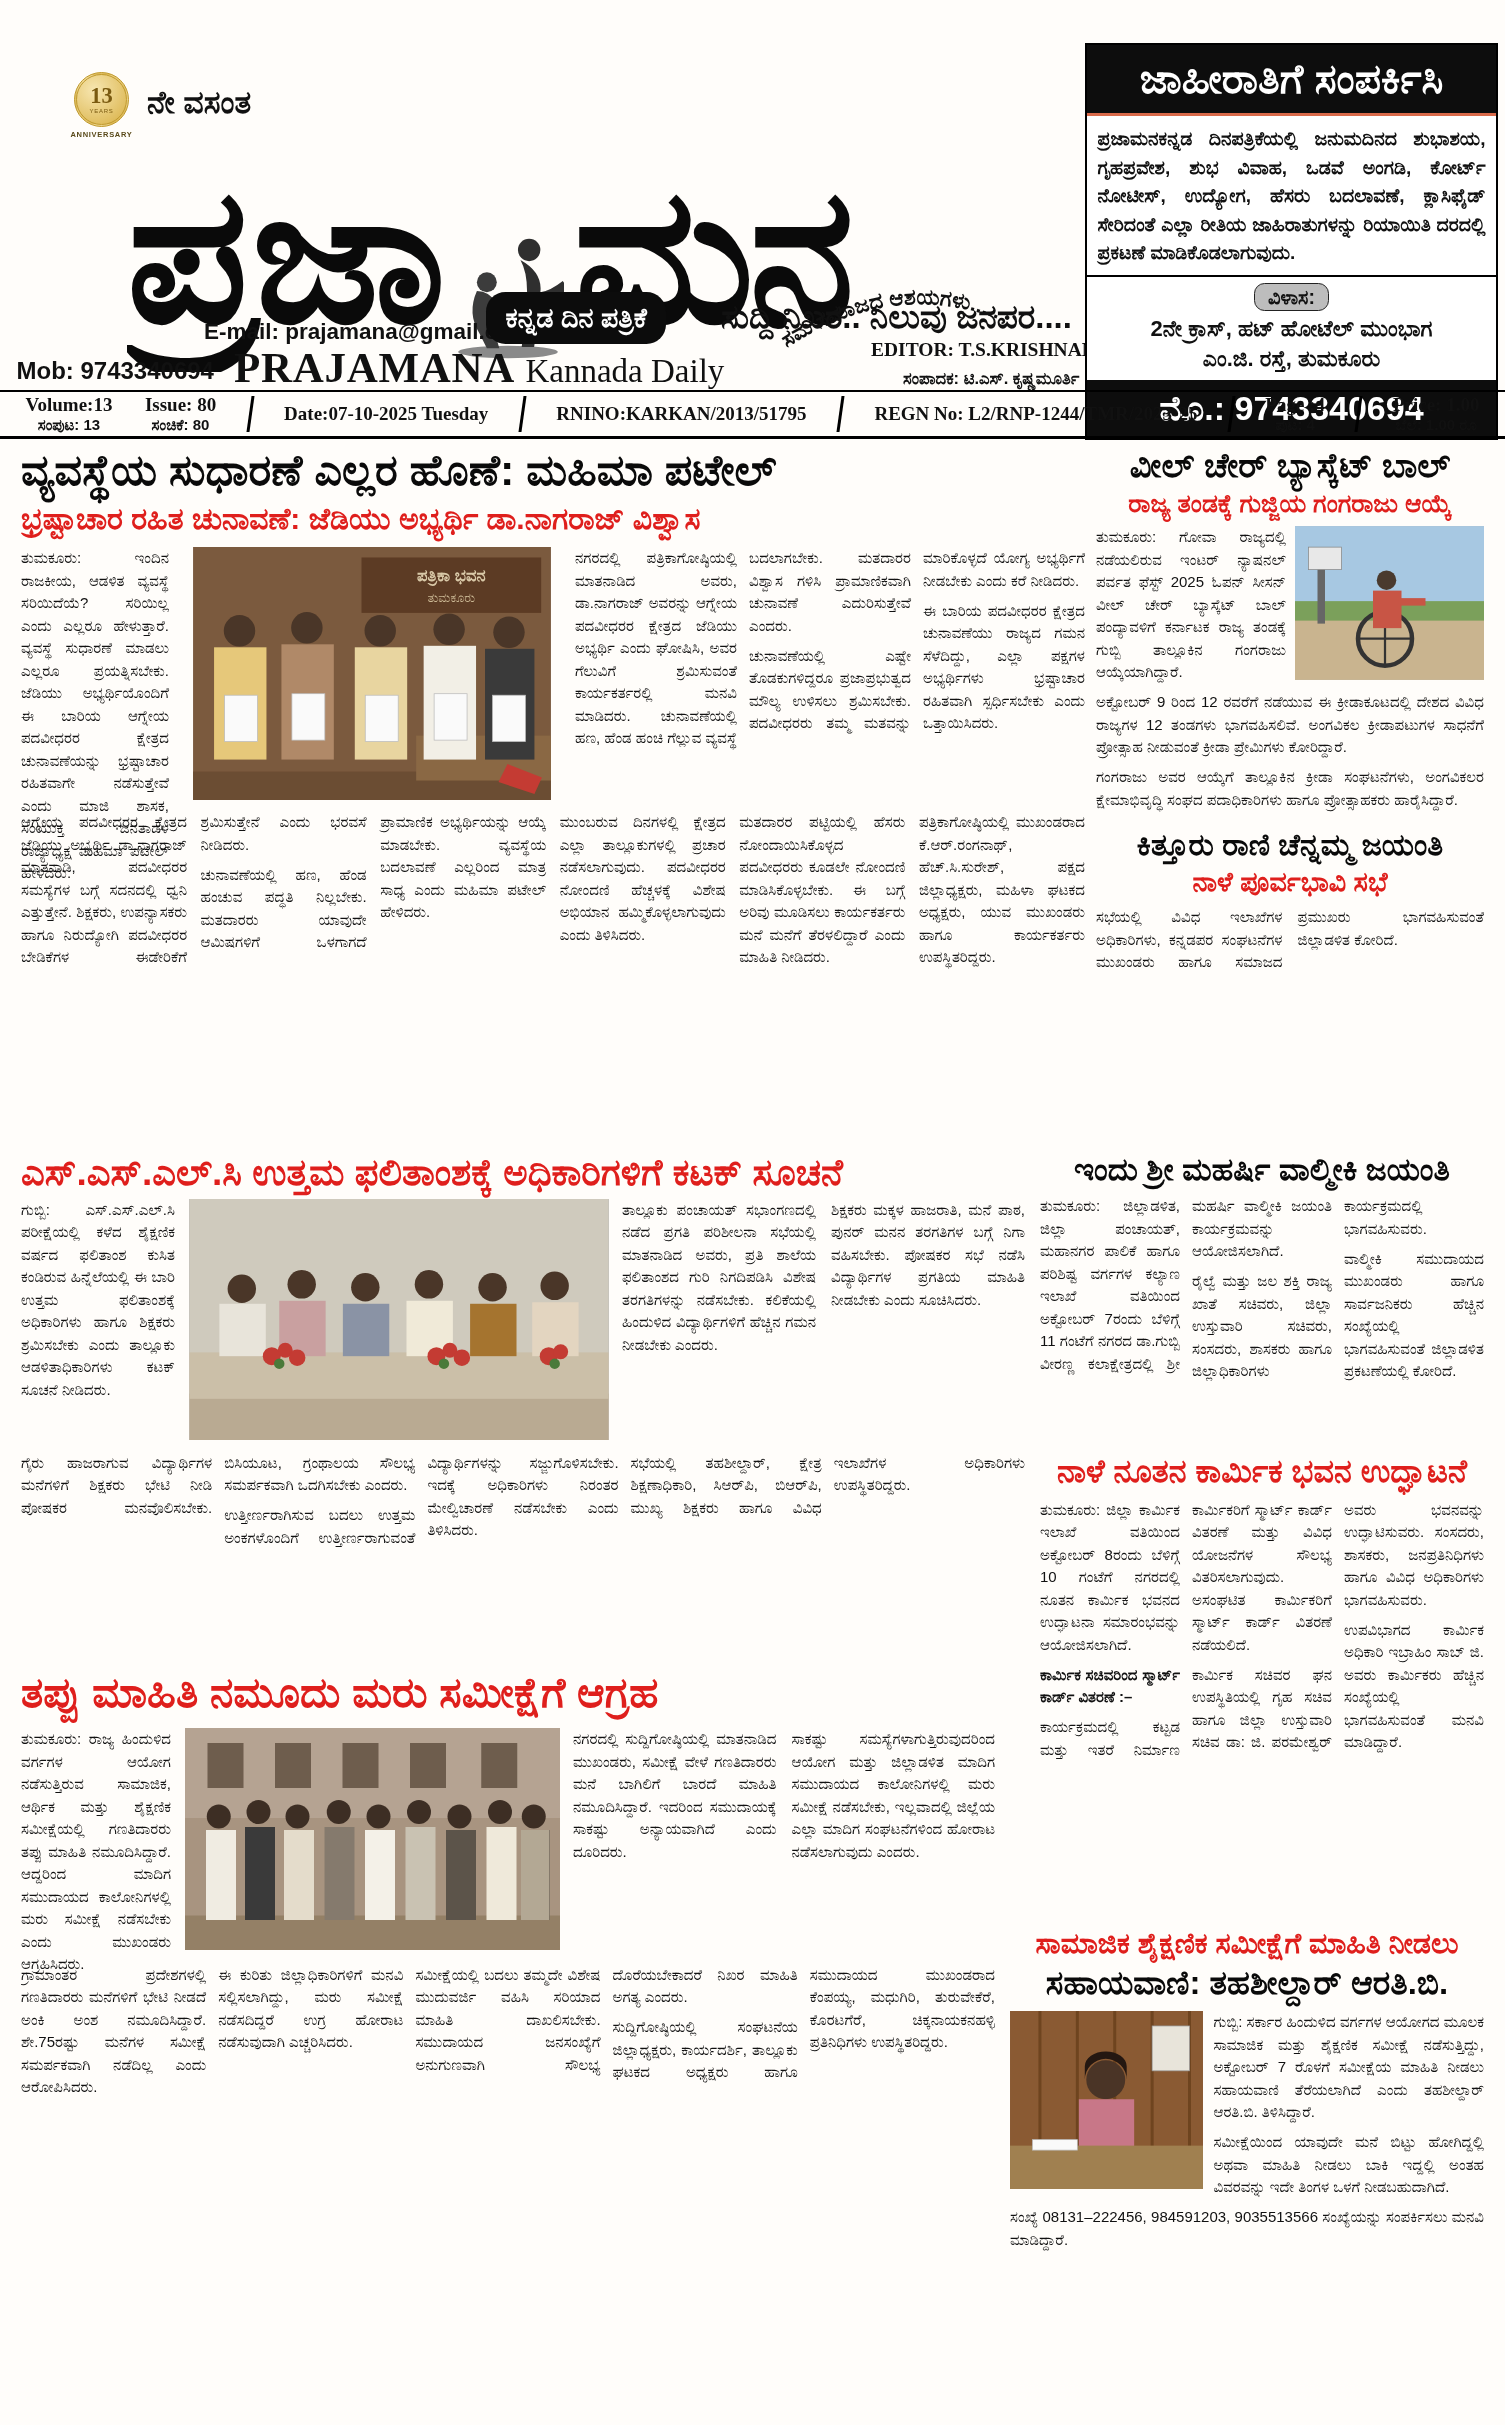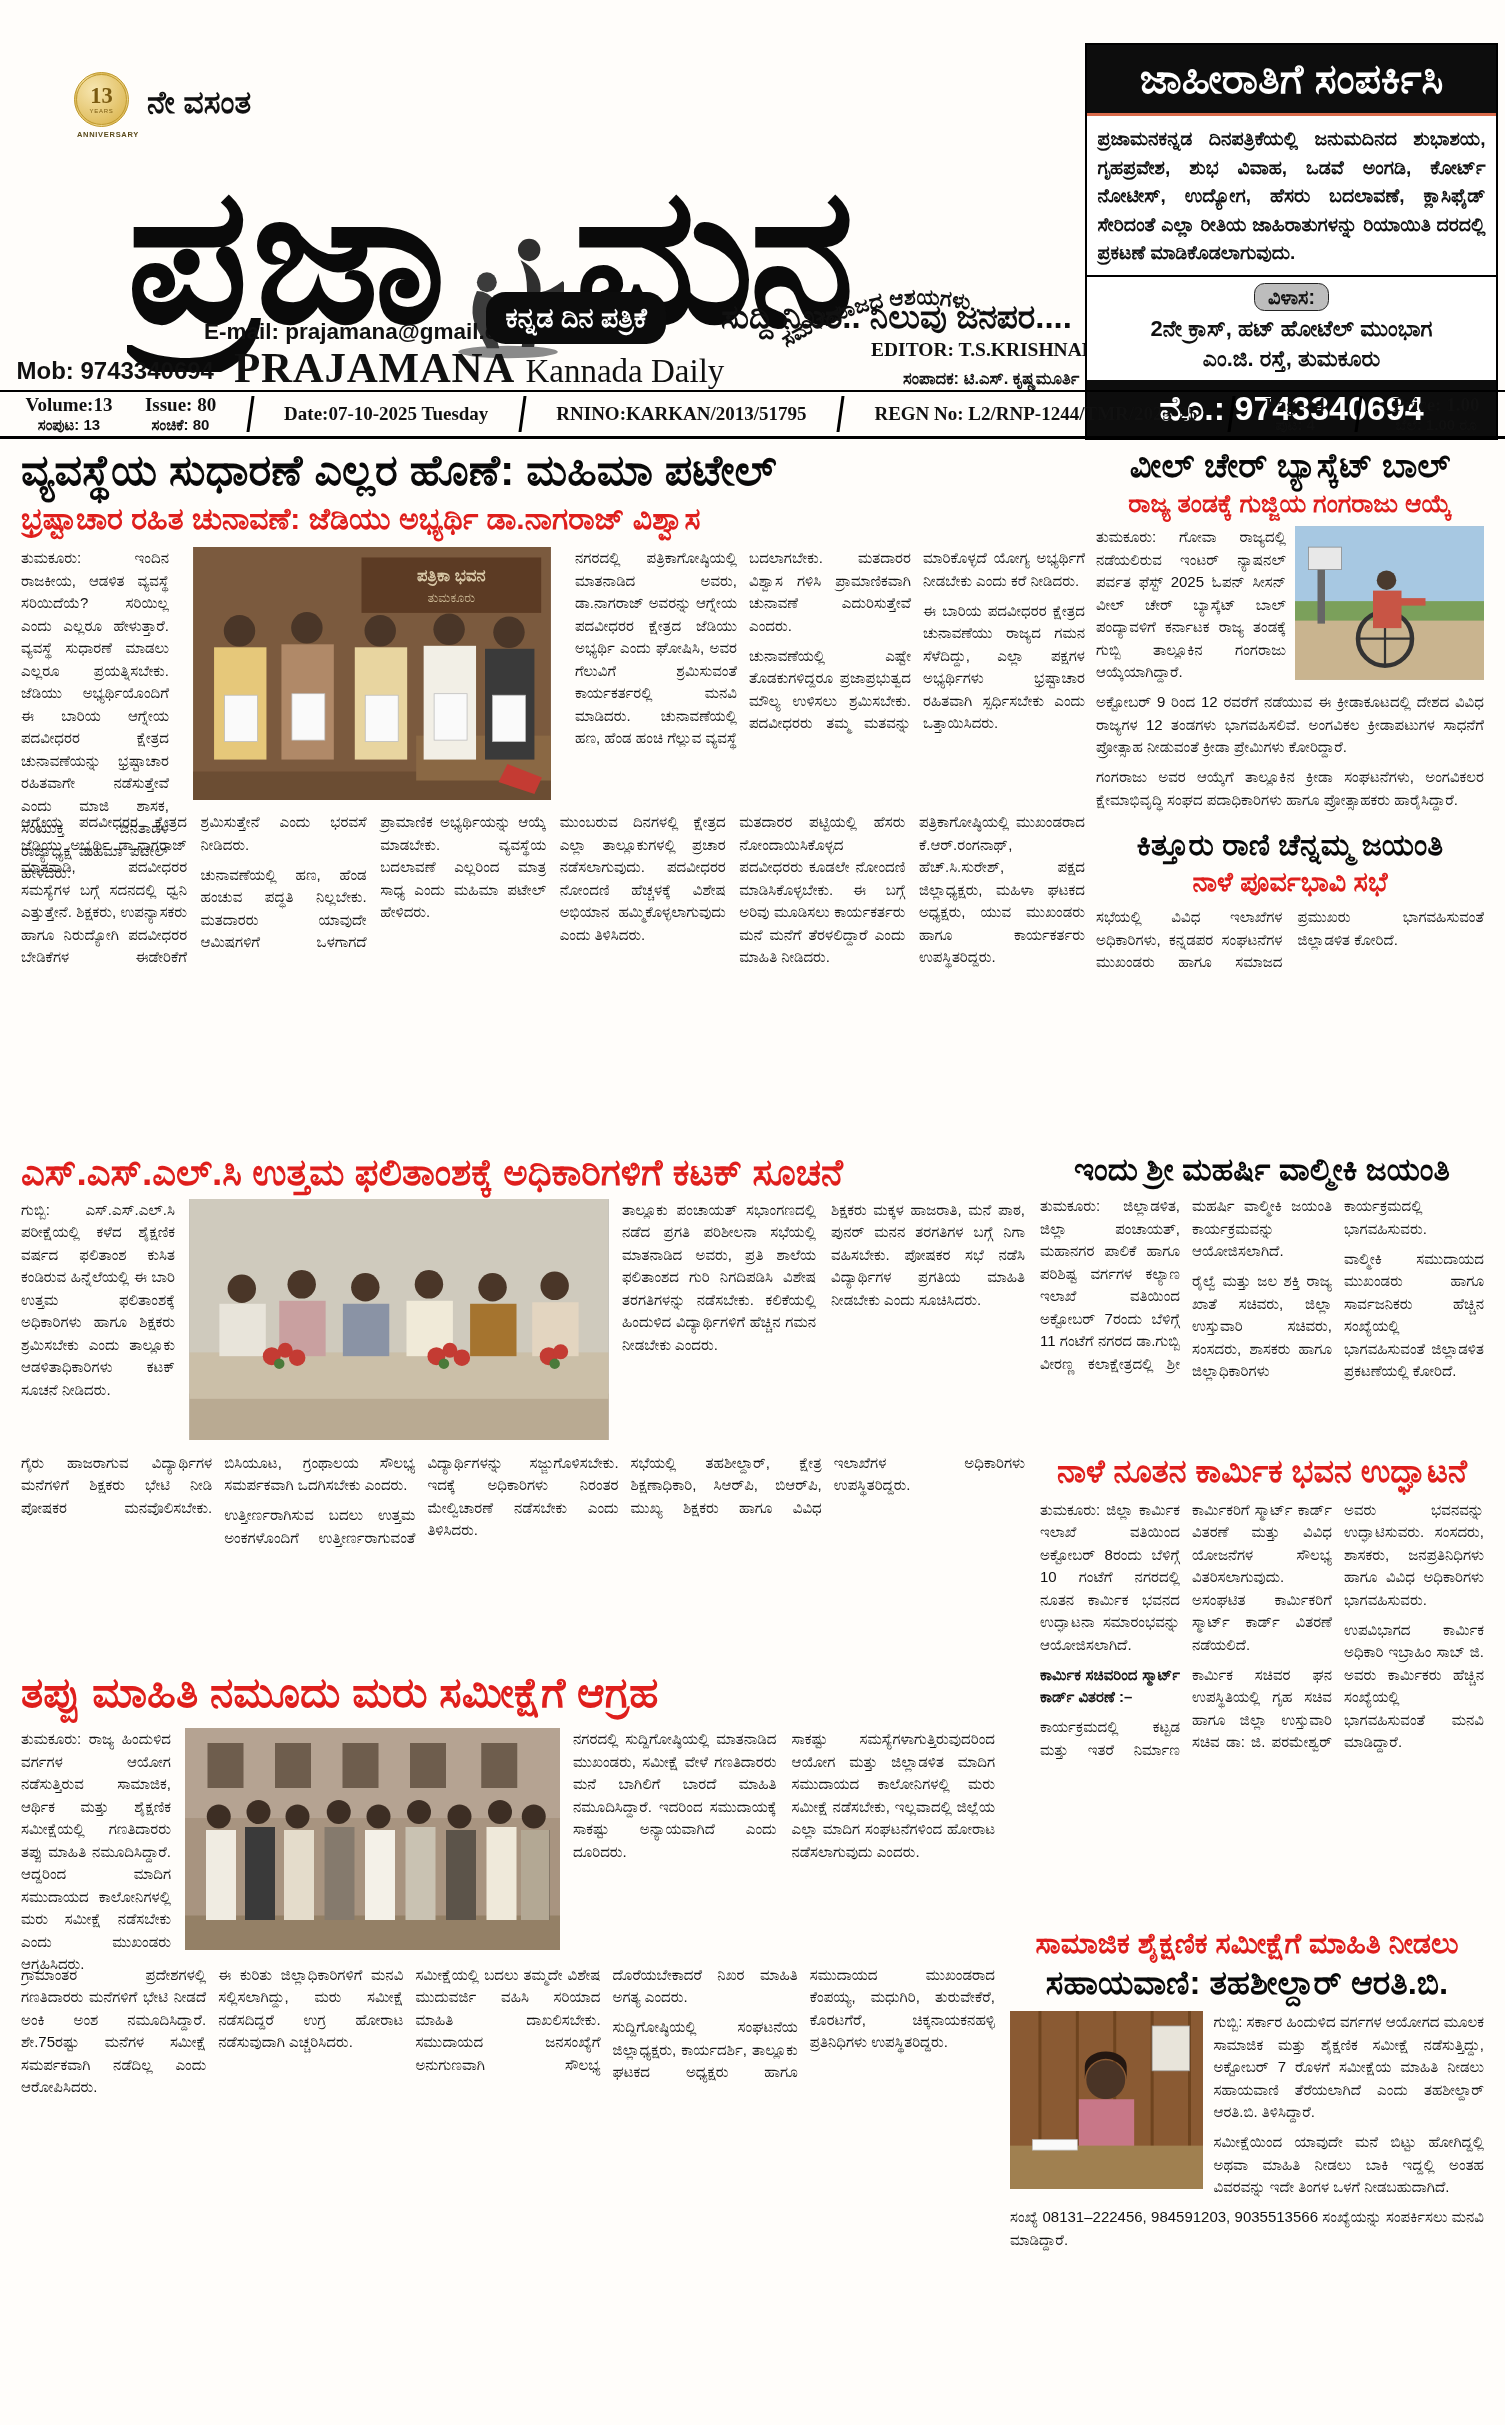--- a/index.html
+++ b/index.html
@@ -1,19 +1,19 @@
 <!DOCTYPE html>
 <html lang="kn" style="font-size:12px"><head>
 <meta charset="utf-8">
 <style>
   html,body{margin:0;padding:0;background:#e8e8e8;}
   .page{position:relative;width:1505px;height:2426px;background:#fffdfa;margin:0 auto;
         font-family:"Liberation Sans","DejaVu Sans",sans-serif;color:#111;overflow:hidden;}
   
-  .ann{position:absolute;left:64px;top:72px;width:75px;text-align:right;color:#b8860b;}
+  .ann{position:absolute;left:64px;top:72px;width:75px;text-align:center;color:#b8860b;}
   .ann .circ{width:49px;height:49px;margin:0 auto;border:3px double #c09a2e;border-radius:50%;
              display:flex;flex-direction:column;align-items:center;justify-content:center;
              background:radial-gradient(circle at 35% 30%,#f7e6b0,#d8b044);color:#7a5a10;}
   .ann .n13{font-family:"Liberation Serif","DejaVu Serif",serif;font-size:22.5px;font-weight:bold;line-height:1;}
   .ann .yrs{font-size:6px;letter-spacing:0.7px;}
   .ann .anniv{font-size:7.5px;color:#5a4a1a;letter-spacing:0.7px;margin-top:3px;font-weight:bold;}
   .mh-suffix{position:absolute;left:147px;top:84px;font-size:31.5px;font-weight:bold;}
   .mh-title{position:absolute;left:127px;top:96px;width:959px;height:276px;display:flex;
             align-items:flex-end;gap:15px;font-weight:bold;font-size:189px;line-height:1.22;
             letter-spacing:-4.5px;color:#0a0a0a;overflow:hidden;}

